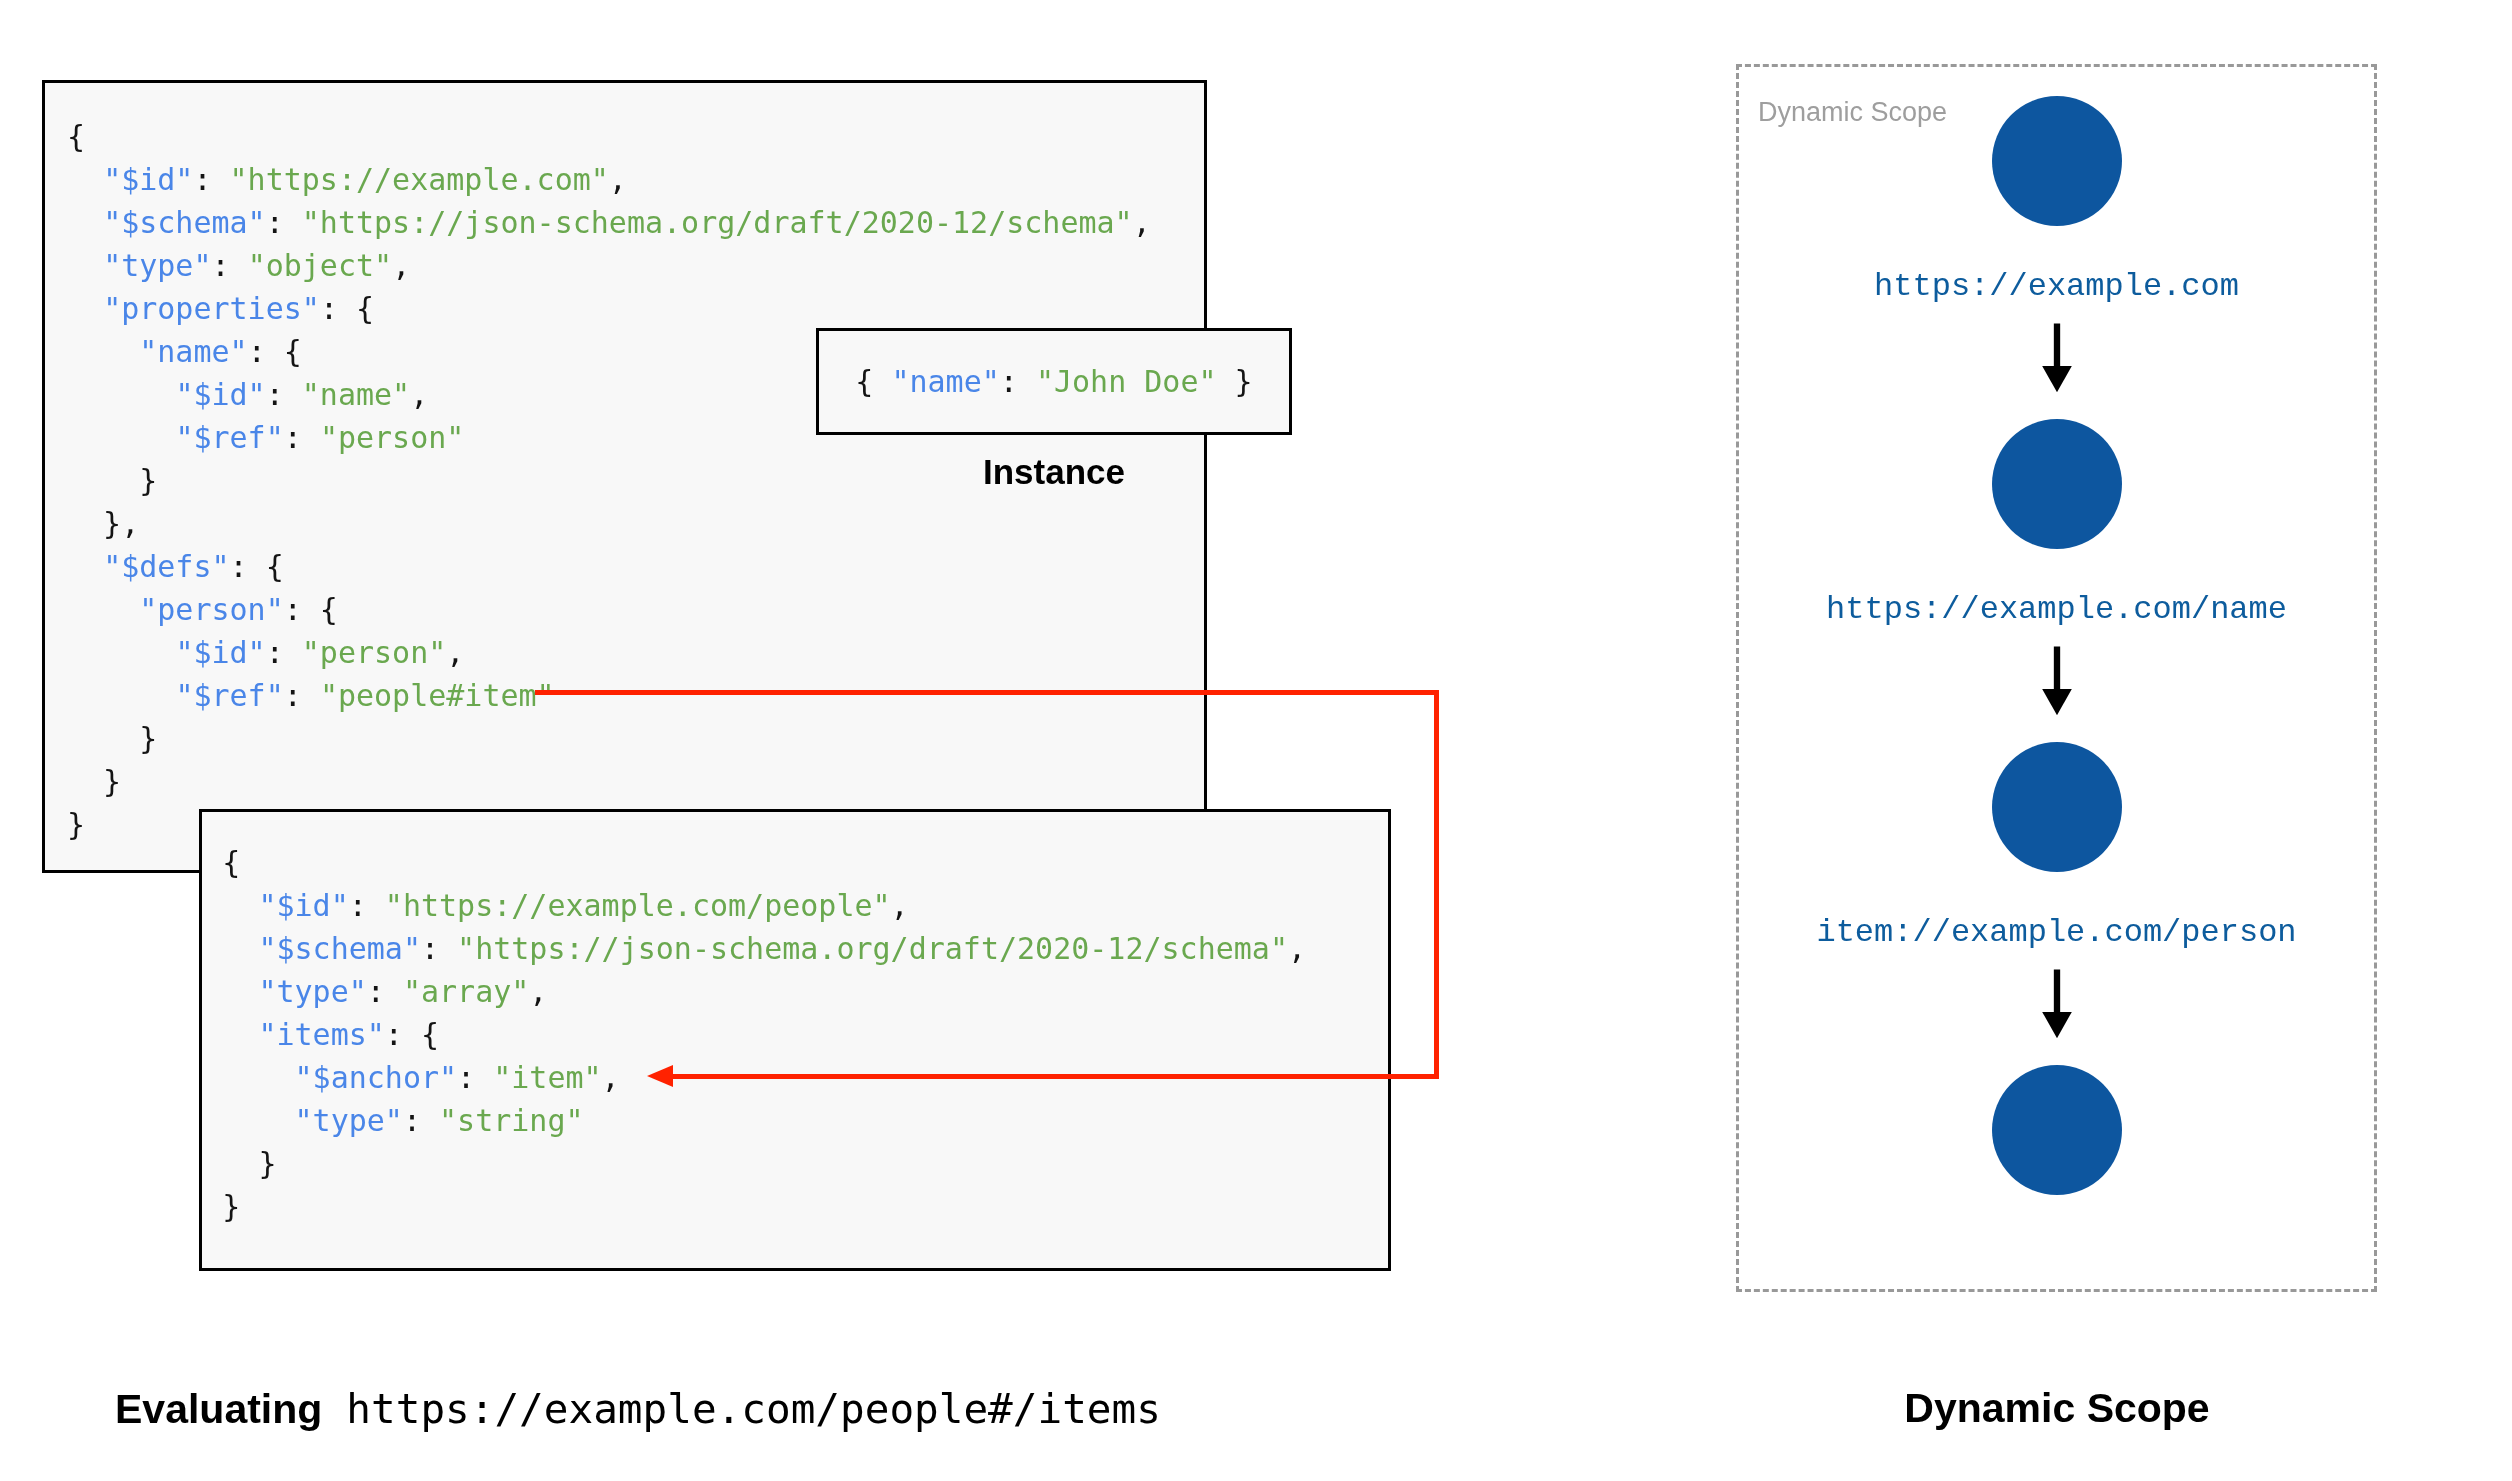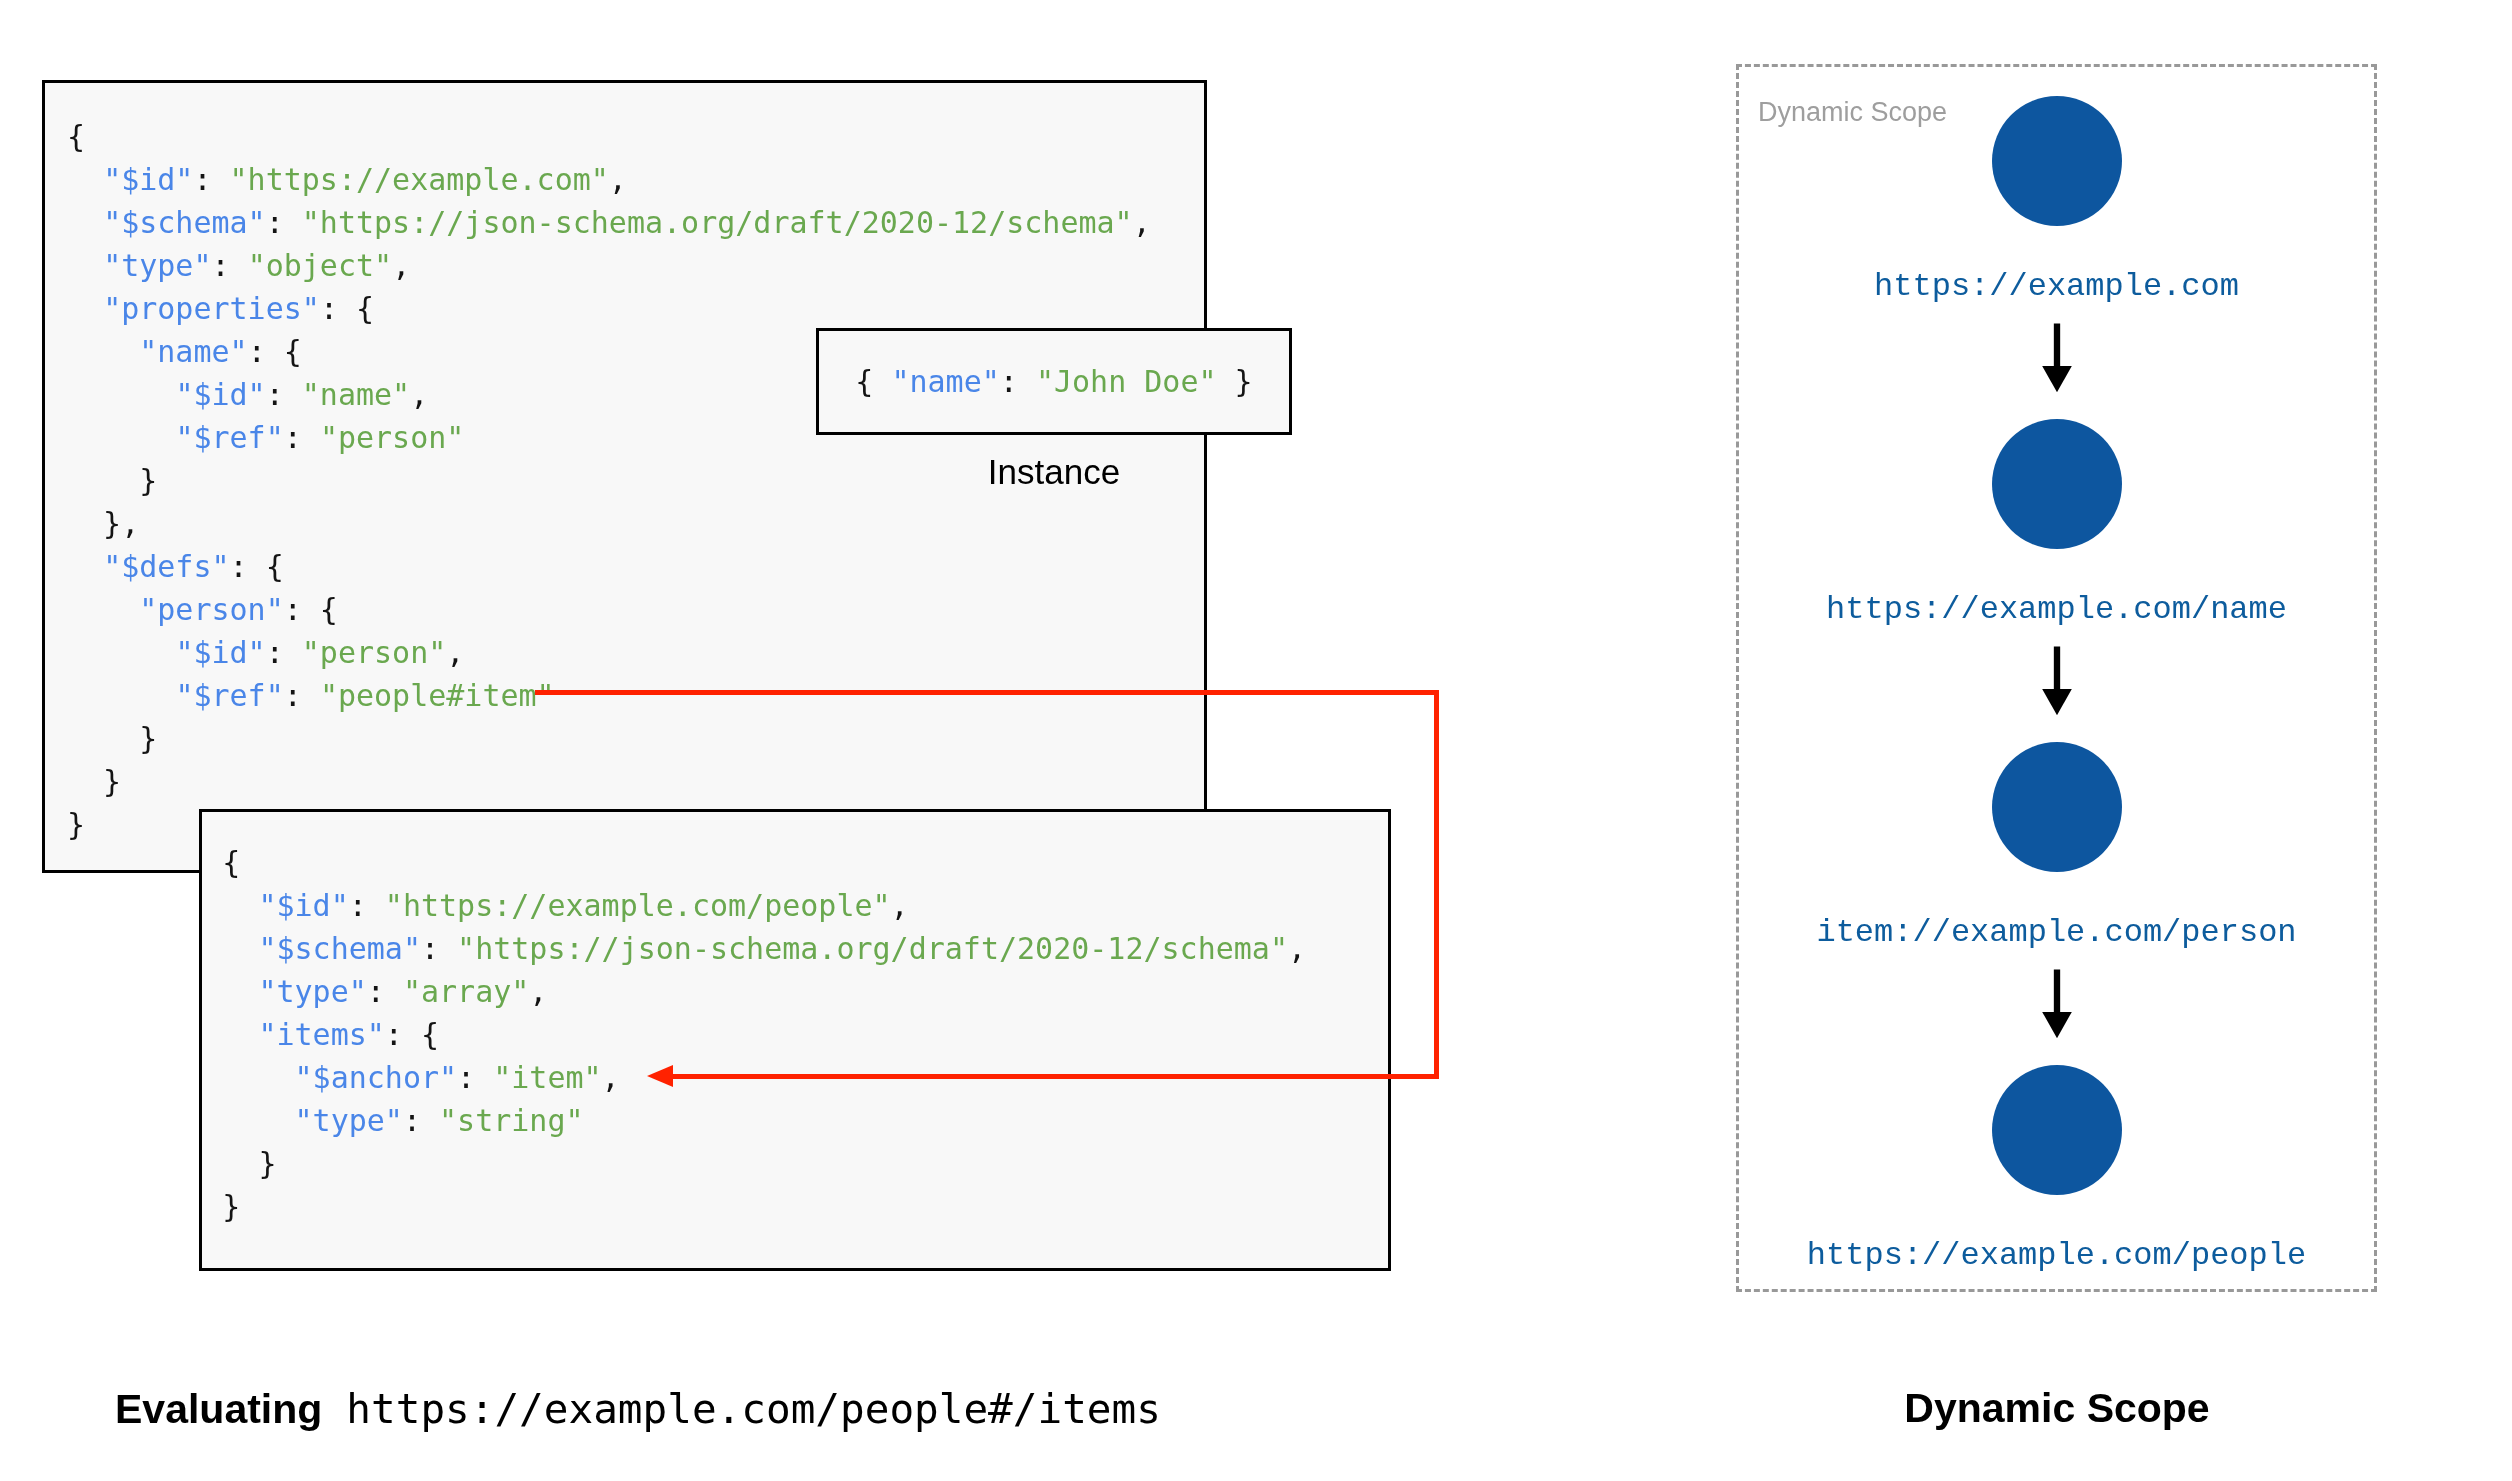--- a/index.html
+++ b/index.html
@@ -17,21 +17,21 @@
   pre.code{margin:0;font-family:"DejaVu Sans Mono",monospace;font-size:30px;line-height:43px;
            color:var(--punct,#111);}
   #schema-root-box pre.code{padding:32px 0 0 22px;}
   #schema-people-box pre.code{padding:29px 0 0 20.3px;}
   .code-line{font-family:"DejaVu Sans Mono",monospace;font-size:30px;color:var(--punct,#111);white-space:pre;}
   .tk-k{color:var(--key,#4A86E8);}
   .tk-s{color:var(--str,#6AA84F);}
   .tk-p{color:var(--punct,#111);}
 
   #instance-label{left:816px;top:452px;width:476px;text-align:center;
-                  font-weight:normal;font-size:35px;color:#000;z-index:3;}
+                  font-weight:bold;font-size:35px;color:#000;z-index:3;}
 
   
   .red-seg{position:absolute;background:var(--red,#ff2200);z-index:6;}
   #red-seg-top{left:535px;top:690px;width:904px;height:4.8px;}
   #red-seg-vert{left:1434px;top:690px;width:4.8px;height:389px;}
   #red-seg-bottom{left:671px;top:1074px;width:768px;height:4.8px;}
   #red-arrowhead{position:absolute;left:647px;top:1065px;width:0;height:0;z-index:6;
                  border-top:11.8px solid transparent;border-bottom:11.8px solid transparent;
                  border-right:26px solid var(--red,#ff2200);}
 
@@ -122,21 +122,20 @@
       <div class="scope-node" style="top: 675px;">
         <div class="node-circle"></div>
         <div class="node-label">item://example.com/person</div>
         <svg width="37" height="71" class="node-arrow" viewBox="0 0 70 132">
           <line x1="35" y1="0" x2="35" y2="85" stroke="#000" stroke-width="12"></line>
           <polygon points="7,80 63,80 35,130" fill="#000"></polygon>
         </svg>
       </div>
       <div class="scope-node" style="top: 998px;">
         <div class="node-circle"></div>
-        <div class="node-label">https://example.com/people</div>
       </div>
     </div>
 </div>
 
 <div class="abs" id="caption-evaluating">
   <span class="bold">Evaluating</span><span class="uri">https://example.com/people#/items</span>
 </div>
 <div class="abs" id="caption-dynamic-scope">Dynamic Scope</div>
 
 

